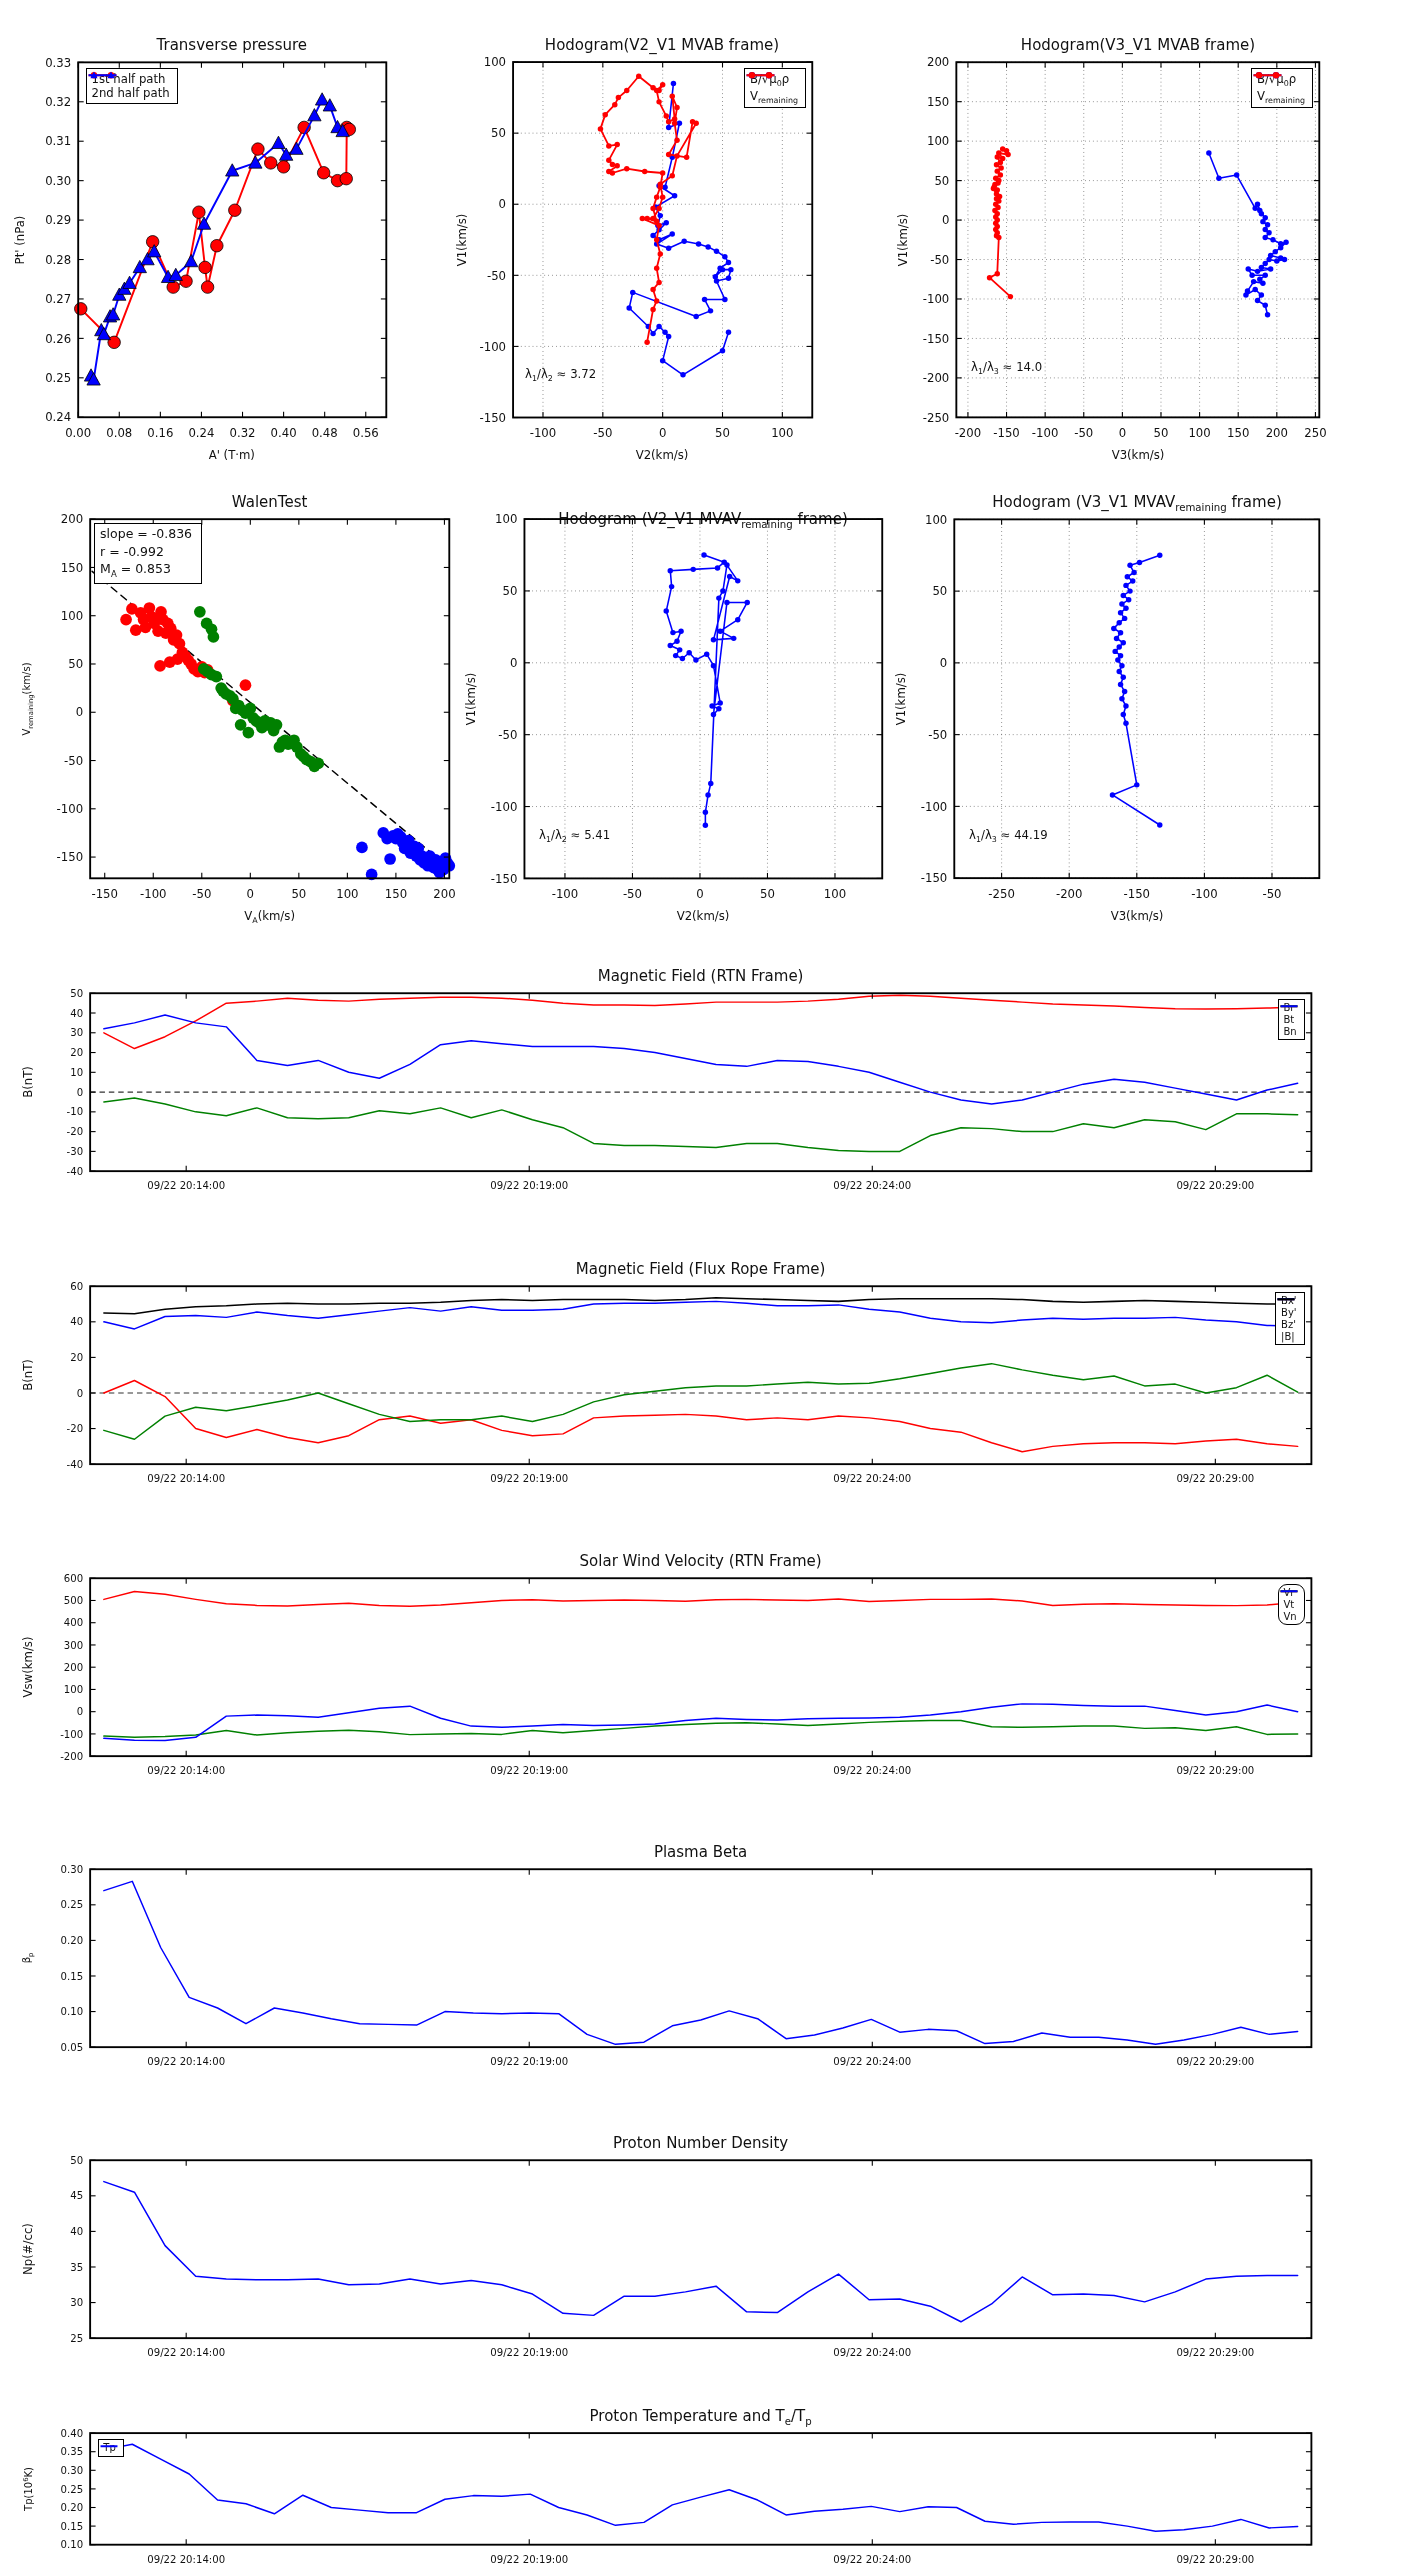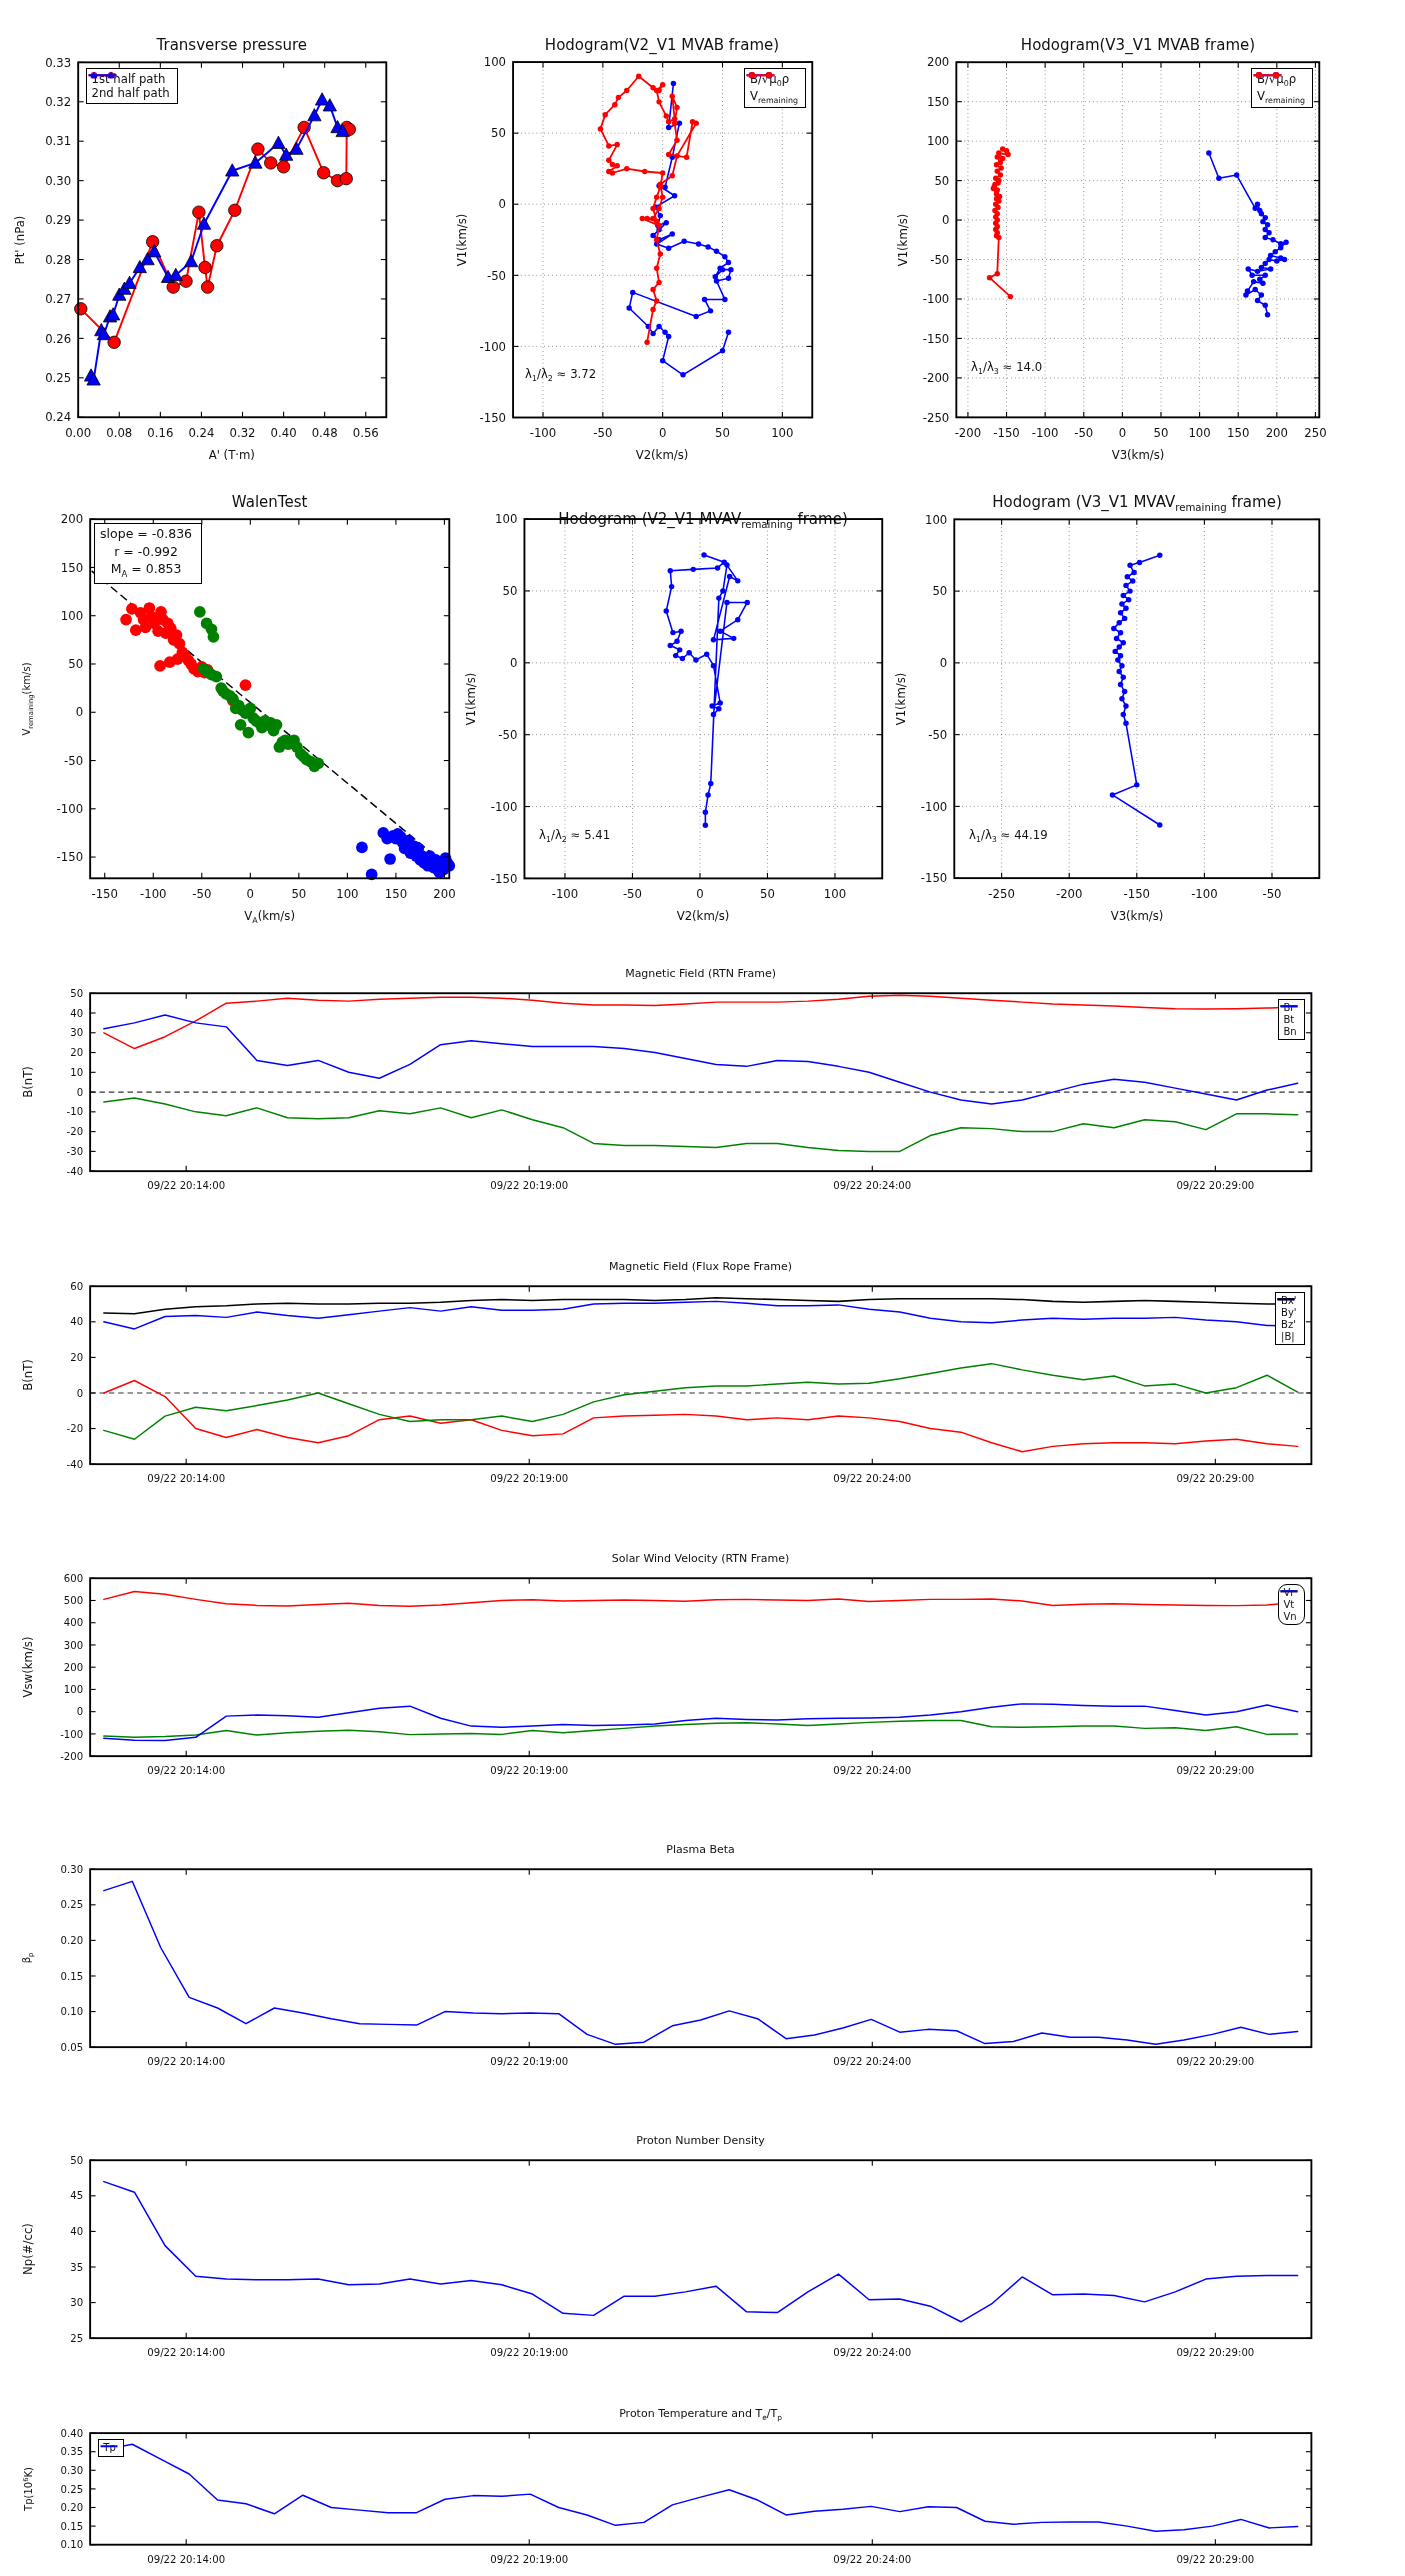--- a/index.html
+++ b/index.html
@@ -1,20 +1,20 @@
 <!DOCTYPE html>
 <html style="font-size:12.5px"><head>
 <meta charset="utf-8">
 <style>
   html,body{margin:0;padding:0;background:#fff;}
   .fig{position:relative;width:1405px;height:2576px;background:#ffffff;
-       font-family:"DejaVu Sans","Liberation Sans",sans-serif;color:#111;text-align:center;}
+       font-family:"DejaVu Sans","Liberation Sans",sans-serif;color:#111;}
   .plot{position:absolute;}
   .ptitle{position:absolute;transform:translateX(-50%);font-size:15px;white-space:nowrap;color:#111;}
-  .ptitle.small{font-size:11px;}
+  .ptitle.small{font-size:15px;}
   .axlabel{position:absolute;transform:translateX(-50%);font-size:11.7px;white-space:nowrap;color:#111;}
   .aylabel{position:absolute;transform:translate(-50%,-50%) rotate(-90deg);font-size:11.7px;white-space:nowrap;color:#111;}
   .aylabel.small{font-size:10px;}
   svg{position:absolute;left:0;top:0;display:block;}
   .legend{position:absolute;background:#fff;border:1.3px solid #000;padding:2.3px 7px 2.3px 4.7px;
           display:flex;flex-direction:column;row-gap:0.8px;z-index:5;}
   .lrow{display:flex;align-items:center;column-gap:5.5px;}
   .lrow span{white-space:nowrap;}
   .legend.lg-lg{font-size:11.7px;}
   .legend.lg-sm{font-size:10px;}

